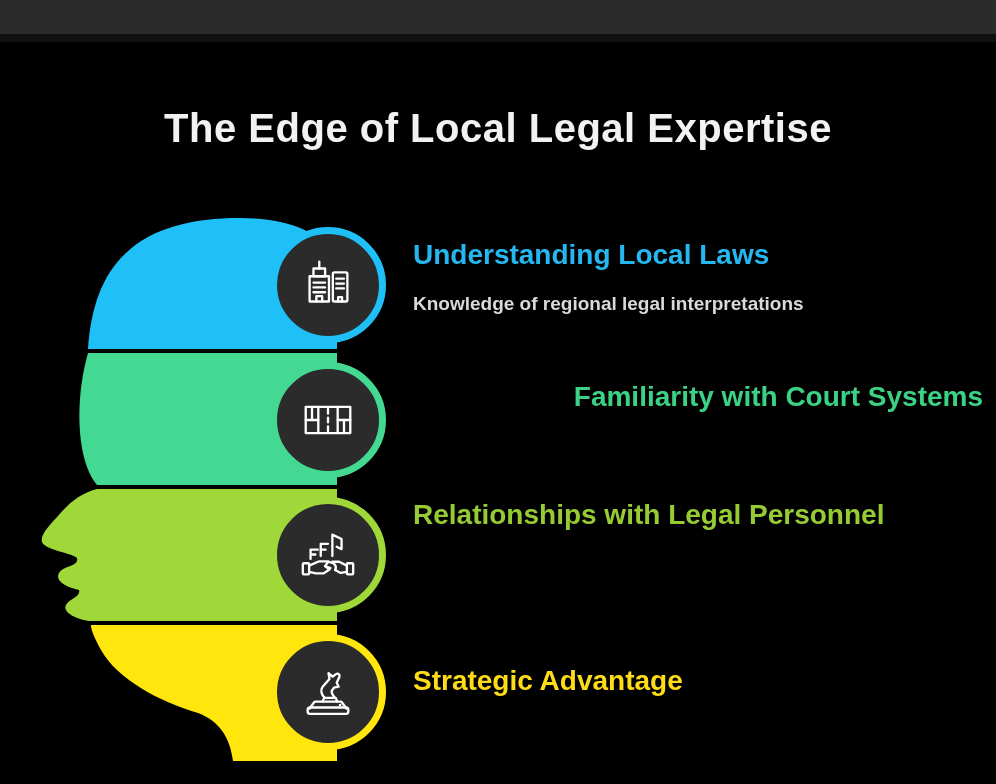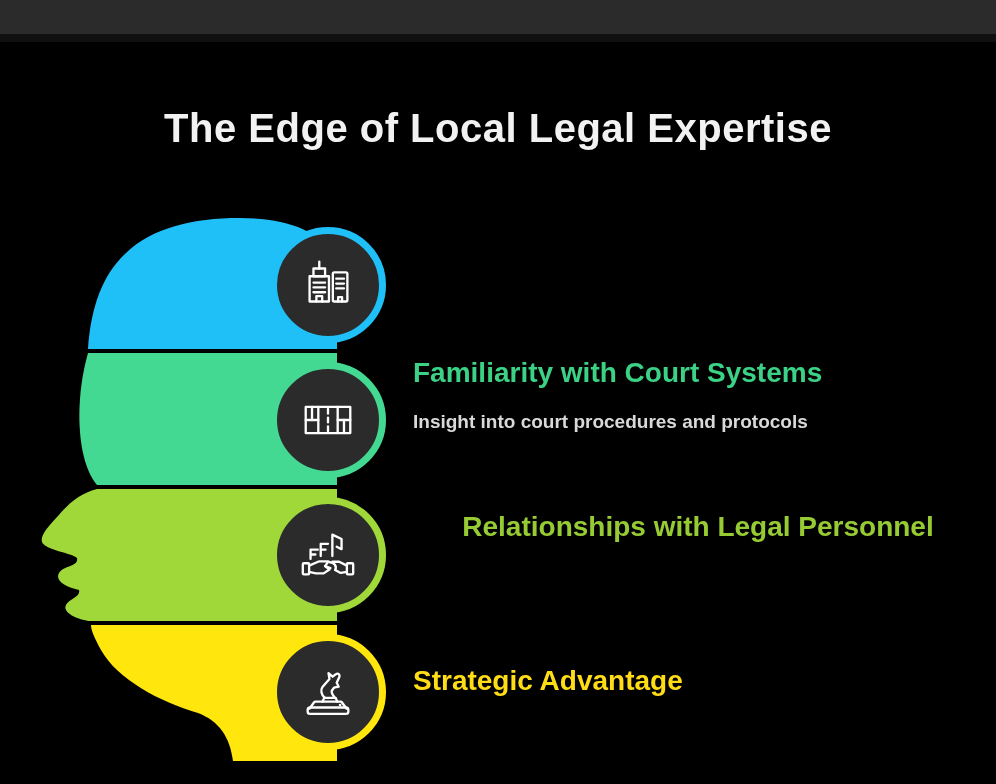--- a/index.html
+++ b/index.html
@@ -27,22 +27,22 @@
     stroke:#fff;fill:none;stroke-width:2.4;
     stroke-linecap:round;stroke-linejoin:round;
   }
   .icon-circle svg circle.dot{fill:#fff;stroke:none;}
   .circle-1{left:270px;top:193px;}
   .circle-2{left:270px;top:328px;}
   .circle-3{left:270px;top:463px;}
   .circle-4{left:270px;top:600px;}
   .section{position:absolute;left:413px;width:570px;}
   .section-1{top:206px;}
-  .section-2{top:324px;}
-  .section-3{top:478px;text-align:center;}
+  .section-2{top:348px;text-align:right;}
+  .section-3{top:466px;}
   .section-4{top:632px;}
   .heading{margin:0;font-size:28px;font-weight:800;line-height:1.1;}
   .desc{margin:22px 0 0 0;font-size:19px;font-weight:600;color:#d9d9d9;line-height:1.2;}
 </style>
 </head>
 <body>
 
 <div class="canvas">
 
   <div class="edge top"></div>
@@ -120,25 +120,26 @@
       <rect x="11" y="48" width="42" height="6.5" rx="2.5"></rect>
       <circle class="dot" cx="44.5" cy="45.5" r="1.4"></circle>
       <path d="M26.5 42 L28 38 H40 L41.5 42"></path>
       <path d="M28.8 38 C25 35 24 30 26.5 26.5 L33.5 18.5 L32.5 12.5 L36.8 16.2 L39.8 13.8
                C42.6 12 44.6 13.8 43.7 16.6 L41 22.5 L43 26.5 L38.2 27.5 L35.8 31
                C35.6 33.8 37.4 36 39.2 38"></path>
     </svg>
   </div>
 
   <div class="section section-1">
+    <h2 class="heading" style="color: rgb(37, 184, 240);">Understanding Local Laws</h2>
+    <p class="desc">Knowledge of regional legal interpretations</p>
   </div>
 
   <div class="section section-2">
     <h2 class="heading" style="color: rgb(59, 210, 134);">Familiarity with Court Systems</h2>
-    <p class="desc">Insight into court procedures and protocols</p>
   </div>
 
   <div class="section section-3">
     <h2 class="heading" style="color: rgb(151, 203, 51);">Relationships with Legal Personnel</h2>
   </div>
 
   <div class="section section-4">
     <h2 class="heading" style="color: rgb(254, 221, 23);">Strategic Advantage</h2>
   </div>
 

